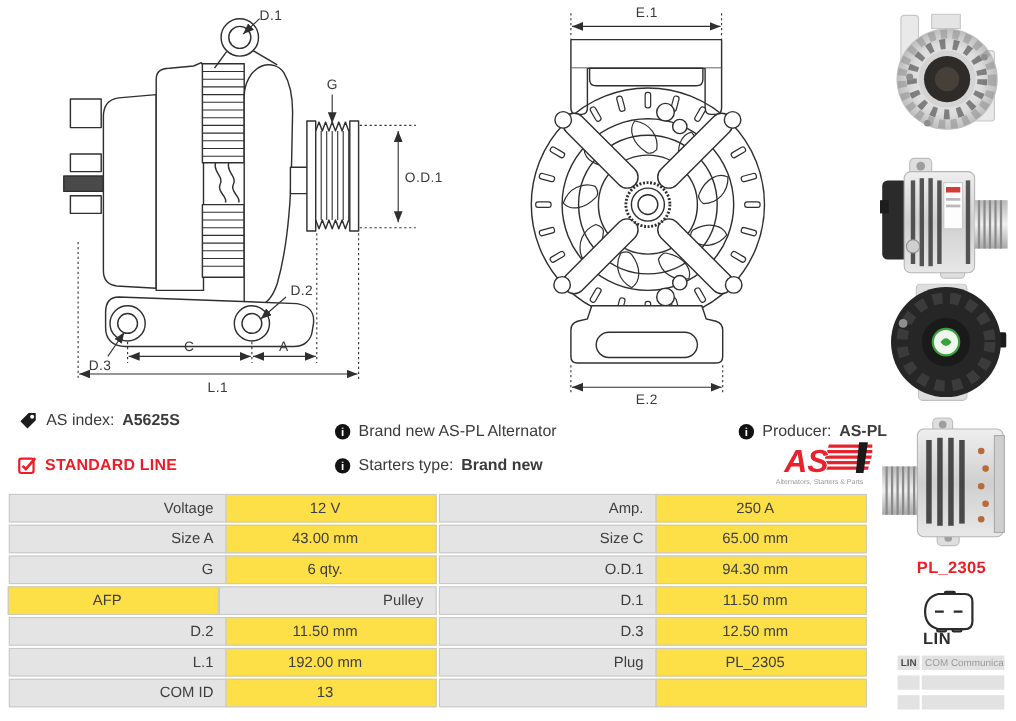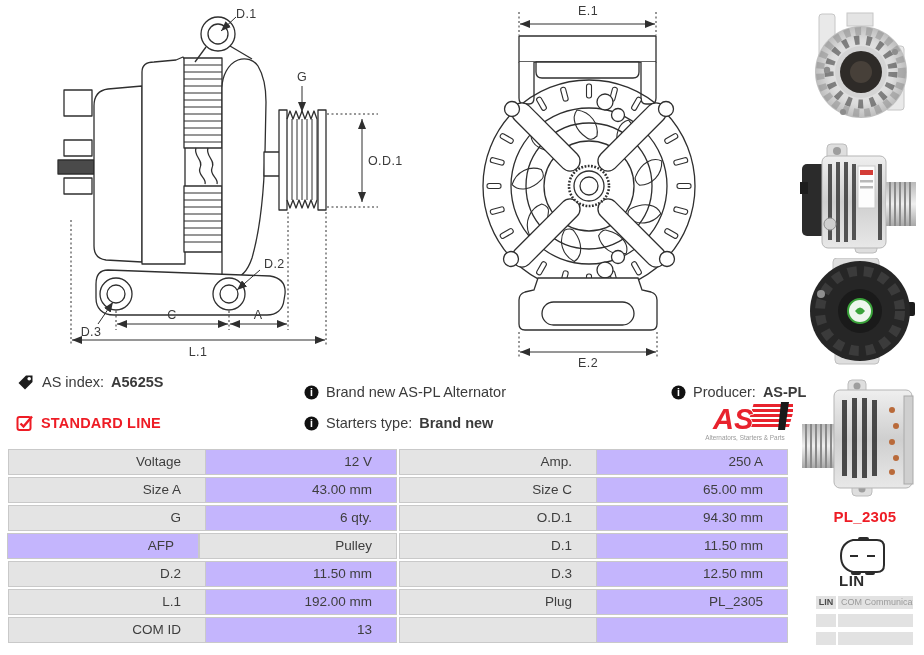--- a/index.html
+++ b/index.html
@@ -11,23 +11,23 @@
 
   
   .info-item{position:absolute;display:flex;align-items:center;gap:7px;font-size:14.5px;height:20px;}
   .info-item b{font-weight:bold;}
   .redline{color:#ee1c25;font-weight:bold;letter-spacing:.2px;}
 
   
   .spec-table{position:absolute;left:8px;top:449px;}
   .srow{display:flex;margin-bottom:2px;}
   .cell{box-sizing:border-box;height:26px;line-height:24px;border:1px solid #c9c9c9;
-        text-align:right;padding-right:24px;font-size:13.5px;color:#3e3e3e;}
+        text-align:right;padding-right:11px;font-size:13.5px;color:#3e3e3e;}
   .cell.lab{background:#e4e4e4;width:198px;}
-  .cell.val{background:#c4b5fd;width:192px;margin-left:-1px;}
+  .cell.val{background:#fde047;width:192px;margin-left:-1px;text-align:center;}
   .cell.c3{margin-left:2px;}
 
   
   .plug-name{position:absolute;left:813px;top:508px;width:104px;text-align:center;
              font-size:15px;font-weight:bold;color:#ee1c25;letter-spacing:.3px;}
   .pin-label{position:absolute;left:839px;top:572px;font-size:15px;font-weight:bold;color:#2d2d2d;letter-spacing:.5px;}
   .legend{position:absolute;left:816px;top:596px;}
   .leg-row{display:flex;margin-bottom:5px;}
   .leg-abbr{width:20px;height:13px;background:#e2e2e2;font-size:9px;font-weight:bold;color:#4a4a4a;
             text-align:center;line-height:13px;margin-right:2px;}

